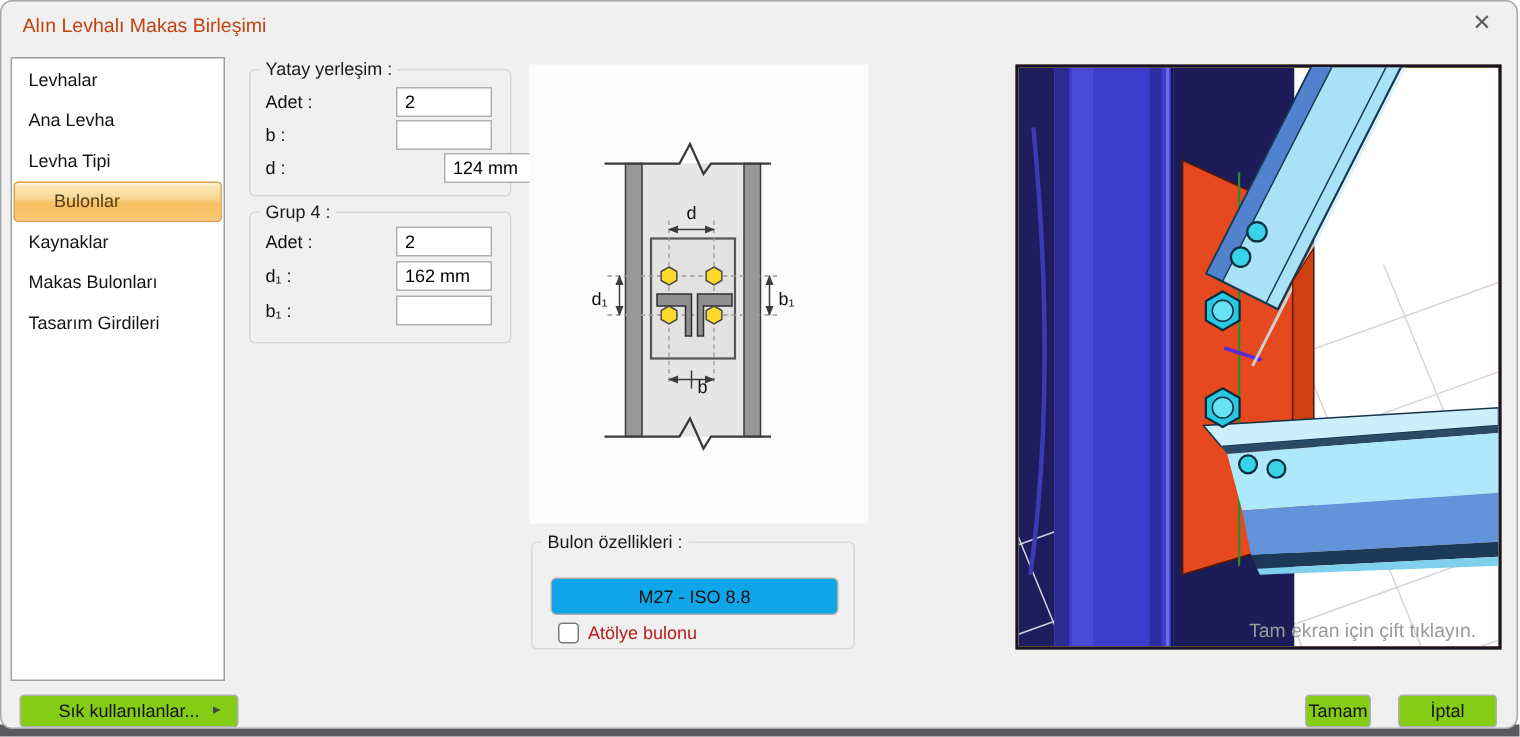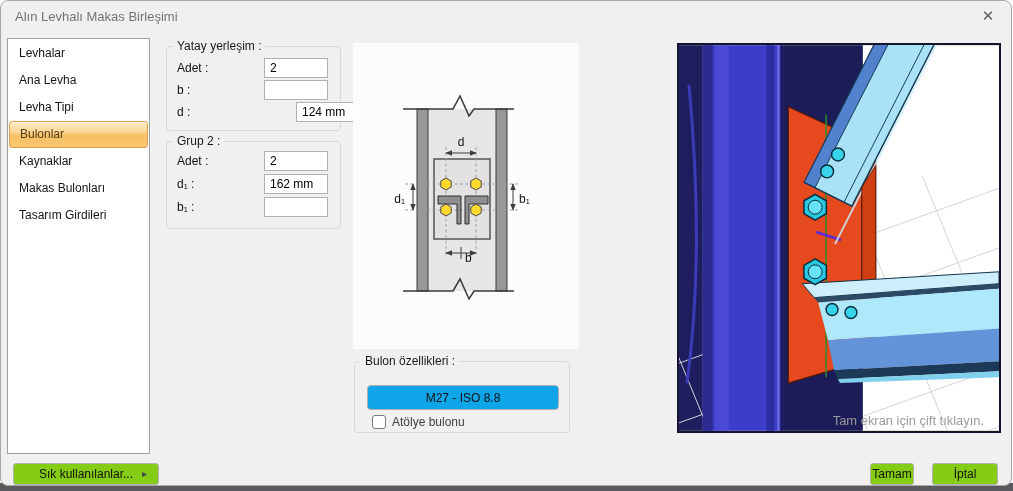--- a/index.html
+++ b/index.html
@@ -4,47 +4,47 @@
 <style>
   * { margin:0; padding:0; box-sizing:border-box; }
   html,body { width:1013px; height:491px; overflow:hidden; background:#ffffff;
               font-family:"Liberation Sans","DejaVu Sans",sans-serif; font-size:12px; color:#1a1a1a; }
   .backdrop-strip { position:absolute; left:0; top:483px; width:1013px; height:8px; background:#5a5a5e; z-index:0; }
   .window { position:absolute; left:0; top:0; width:1012px; height:486px; background:#f0f0f0;
             border:1px solid #a8a8a8; border-radius:8px; z-index:1; overflow:hidden; }
 
   
   .titlebar { position:absolute; left:0; top:0; right:0; height:30px; }
-  .title { position:absolute; left:14px; top:8px; font-size:13px; color:#737373; }
+  .title { position:absolute; left:14px; top:8px; font-size:13px; color:#c2410c; }
   .close { position:absolute; right:14px; top:6px; width:18px; height:18px; text-align:center;
            font-size:15px; line-height:18px; color:#5f5f5f; cursor:pointer; }
 
   
   .sidebar { position:absolute; left:6px; top:37px; width:143px; height:416px; background:#fff;
              border:1px solid #9aa0a6; padding-top:1px; }
   .side-item { height:27px; line-height:27px; padding-left:11px; color:#141414; cursor:pointer; }
-  .side-item.selected { margin:0 1px; padding-left:10px; border:1px solid #dfa04a; border-radius:3px;
+  .side-item.selected { margin:0 1px; padding-left:26px; border:1px solid #dfa04a; border-radius:3px;
       background:linear-gradient(180deg,#fdeac2 0%,#fbd795 40%,#f7bf62 55%,#f8c873 100%);
       box-shadow:inset 0 1px 0 rgba(255,255,255,.55); color:#513c16; line-height:25px; }
 
   
   .group { position:absolute; border:1px solid #d8d8d8; border-radius:4px; }
   .group > .gtitle { position:absolute; top:-8px; left:6px; background:#f0f0f0; padding:0 4px; color:#1a1a1a; }
   .g-yatay { left:165px; top:45px;  width:175px; height:85px; }
   .g-grup1 { left:165px; top:140px; width:175px; height:88px; }
   .g-bulon { left:353px; top:360px; width:216px; height:72px; }
   .frow-label { position:absolute; left:10px; color:#101010; }
   .frow-input { position:absolute; left:97px; width:64px; height:20px; border:1px solid #b0b0b3;
                 background:#fff; font:inherit; padding:0 0 0 5px; color:#000; }
 
   .spec-button { position:absolute; left:12px; top:23px; width:192px; height:25px; background:#0ea5e9;
                  border:1px solid #aeaeae; border-radius:4px; font:inherit; color:#111; cursor:pointer; }
   .chk { position:absolute; left:17px; top:53px; width:14px; height:14px; border:1px solid #7a7a7a;
          border-radius:3px; background:#fff; cursor:pointer; }
-  .chk-label { position:absolute; left:37px; top:53px; color:#404040; }
+  .chk-label { position:absolute; left:37px; top:53px; color:#b91c1c; }
 
   
   .diagram { position:absolute; left:352px; top:42px; width:226px; height:306px; background:#fcfcfc; }
 
   
   .viewport { position:absolute; left:676px; top:42px; width:324px; height:390px;
               border:2px solid #14142e; background:#a16207; cursor:pointer; }
 
   
   .btn { position:absolute; height:22px; background:#84cc16; border:1px solid #b0b0b0; border-radius:3px;
@@ -82,21 +82,21 @@
     <span class="gtitle">Yatay yerleşim :</span>
     <span class="frow-label" style="top:14px">Adet :</span>
     <input class="frow-input" style="top: 11px;" value="2">
     <span class="frow-label" style="top:36px">b :</span>
     <input class="frow-input" style="top: 33px;" value="">
     <span class="frow-label" style="top:58px">d :</span>
     <input class="frow-input" style="top: 55px; margin-left: 32px;" value="124 mm">
   </div>
 
   <div class="group g-grup1">
-    <span class="gtitle">Grup 2 :</span>
+    <span class="gtitle">Grup 4 :</span>
     <span class="frow-label" style="top:12px">Adet :</span>
     <input class="frow-input" style="top: 9px;" value="2">
     <span class="frow-label" style="top:35px">d₁ :</span>
     <input class="frow-input" style="top: 32px;" value="162 mm">
     <span class="frow-label" style="top:58px">b₁ :</span>
     <input class="frow-input" style="top: 55px;" value="">
   </div>
 
   <div class="diagram">
     <svg width="226" height="306" viewBox="0 0 226 306">

